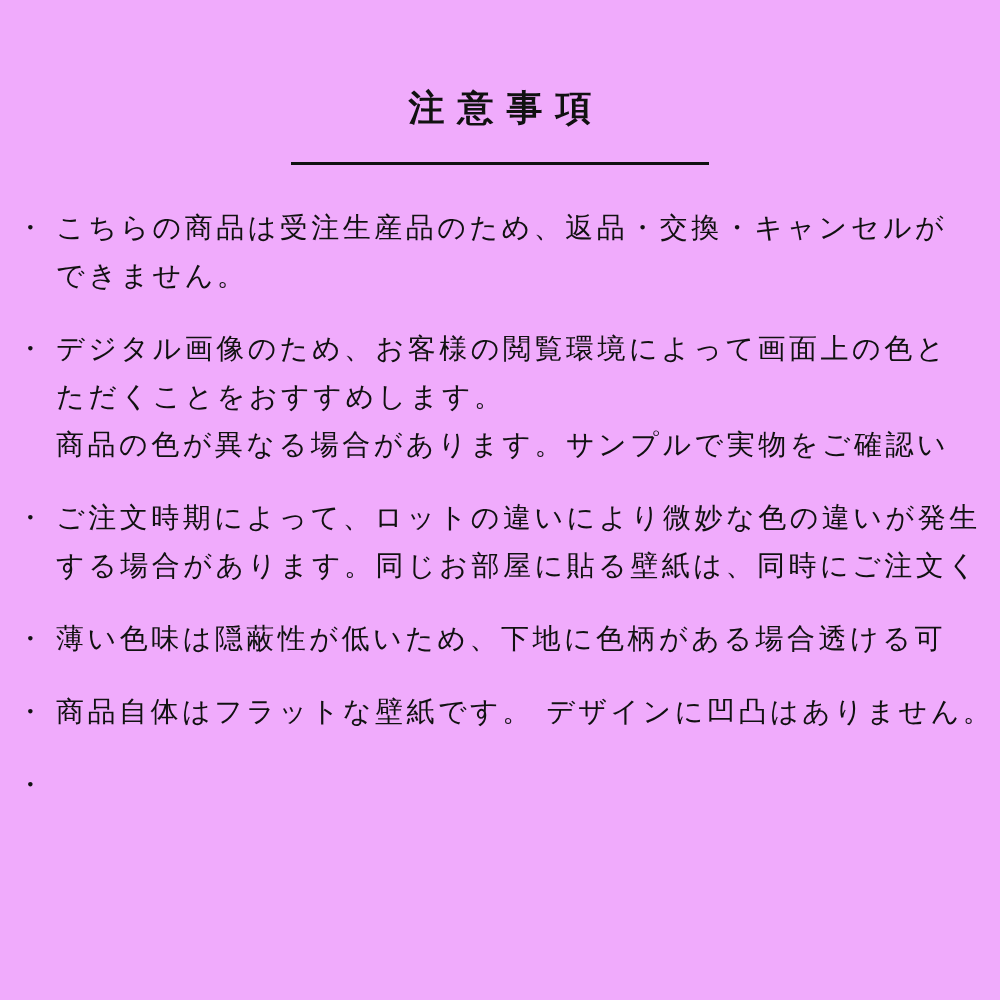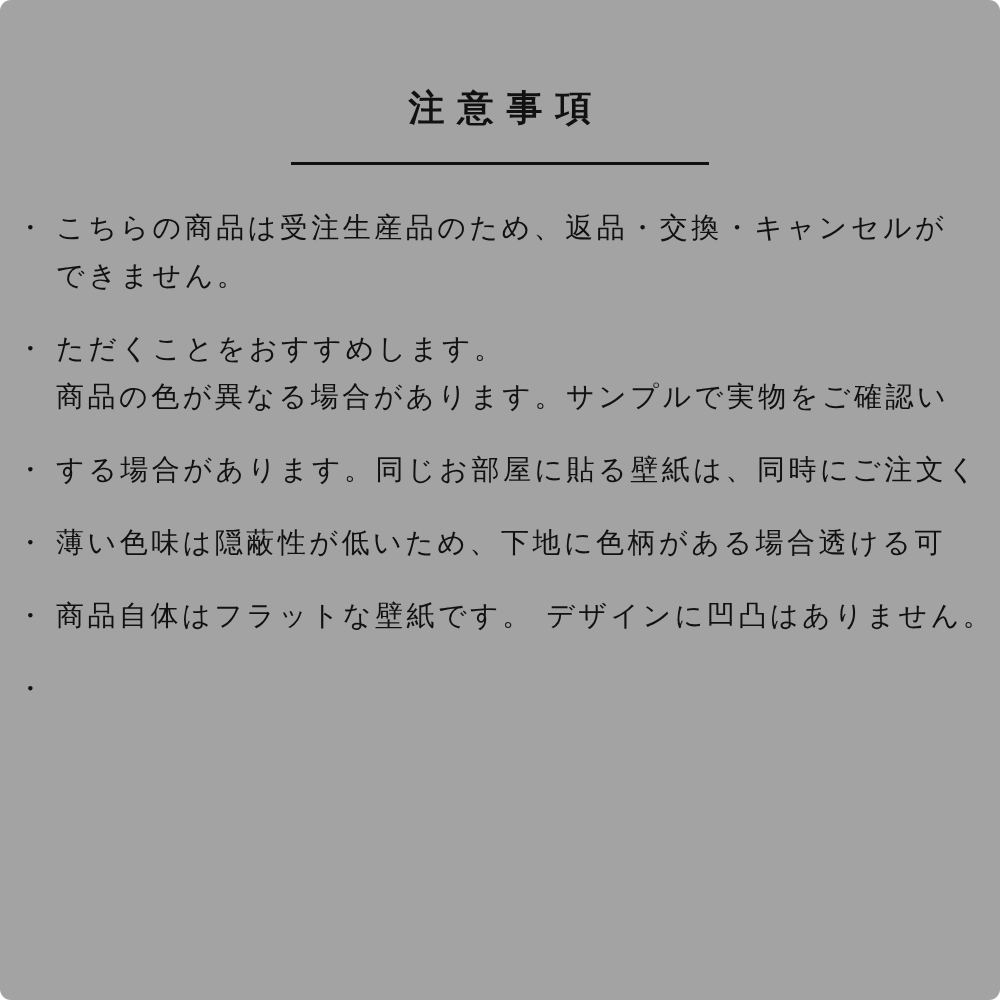--- a/index.html
+++ b/index.html
@@ -5,26 +5,25 @@
 <style>
   html, body {
     margin: 0;
     padding: 0;
     background: #ffffff;
   }
   .page {
     position: relative;
     width: 1000px;
     height: 1000px;
-    background: #a3a3a3;
+    background: #f0abfc;
     color: #111111;
     font-family: "DejaVu Sans", "Liberation Sans", sans-serif;
     overflow: hidden;
     box-sizing: border-box;
-    border-radius: 11px;
   }
   .header {
     text-align: center;
     padding-top: 62px;
   }
   .title {
     display: inline-block;
     font-size: 36px;
     font-weight: bold;
     letter-spacing: 13px;
@@ -92,28 +91,30 @@
       <span class="bullet">・</span>
       <span class="note-text">
         <span class="line">こちらの商品は受注生産品のため、返品・交換・キャンセルが</span>
         <span class="line">できません。</span>
       </span>
     </li>
 
     <li class="note">
       <span class="bullet">・</span>
       <span class="note-text">
+        <span class="line">デジタル画像のため、お客様の閲覧環境によって画面上の色と</span>
         <span class="line">ただくことをおすすめします。</span>
         <span class="line">商品の色が異なる場合があります。サンプルで実物をご確認い</span>
       </span>
     </li>
 
     <li class="note">
       <span class="bullet">・</span>
       <span class="note-text">
+        <span class="line">ご注文時期によって、ロットの違いにより微妙な色の違いが発生</span>
         <span class="line">する場合があります。同じお部屋に貼る壁紙は、同時にご注文く</span>
       </span>
     </li>
 
     <li class="note">
       <span class="bullet">・</span>
       <span class="note-text">
         <span class="line">薄い色味は隠蔽性が低いため、下地に色柄がある場合透ける可</span>
       </span>
     </li>

